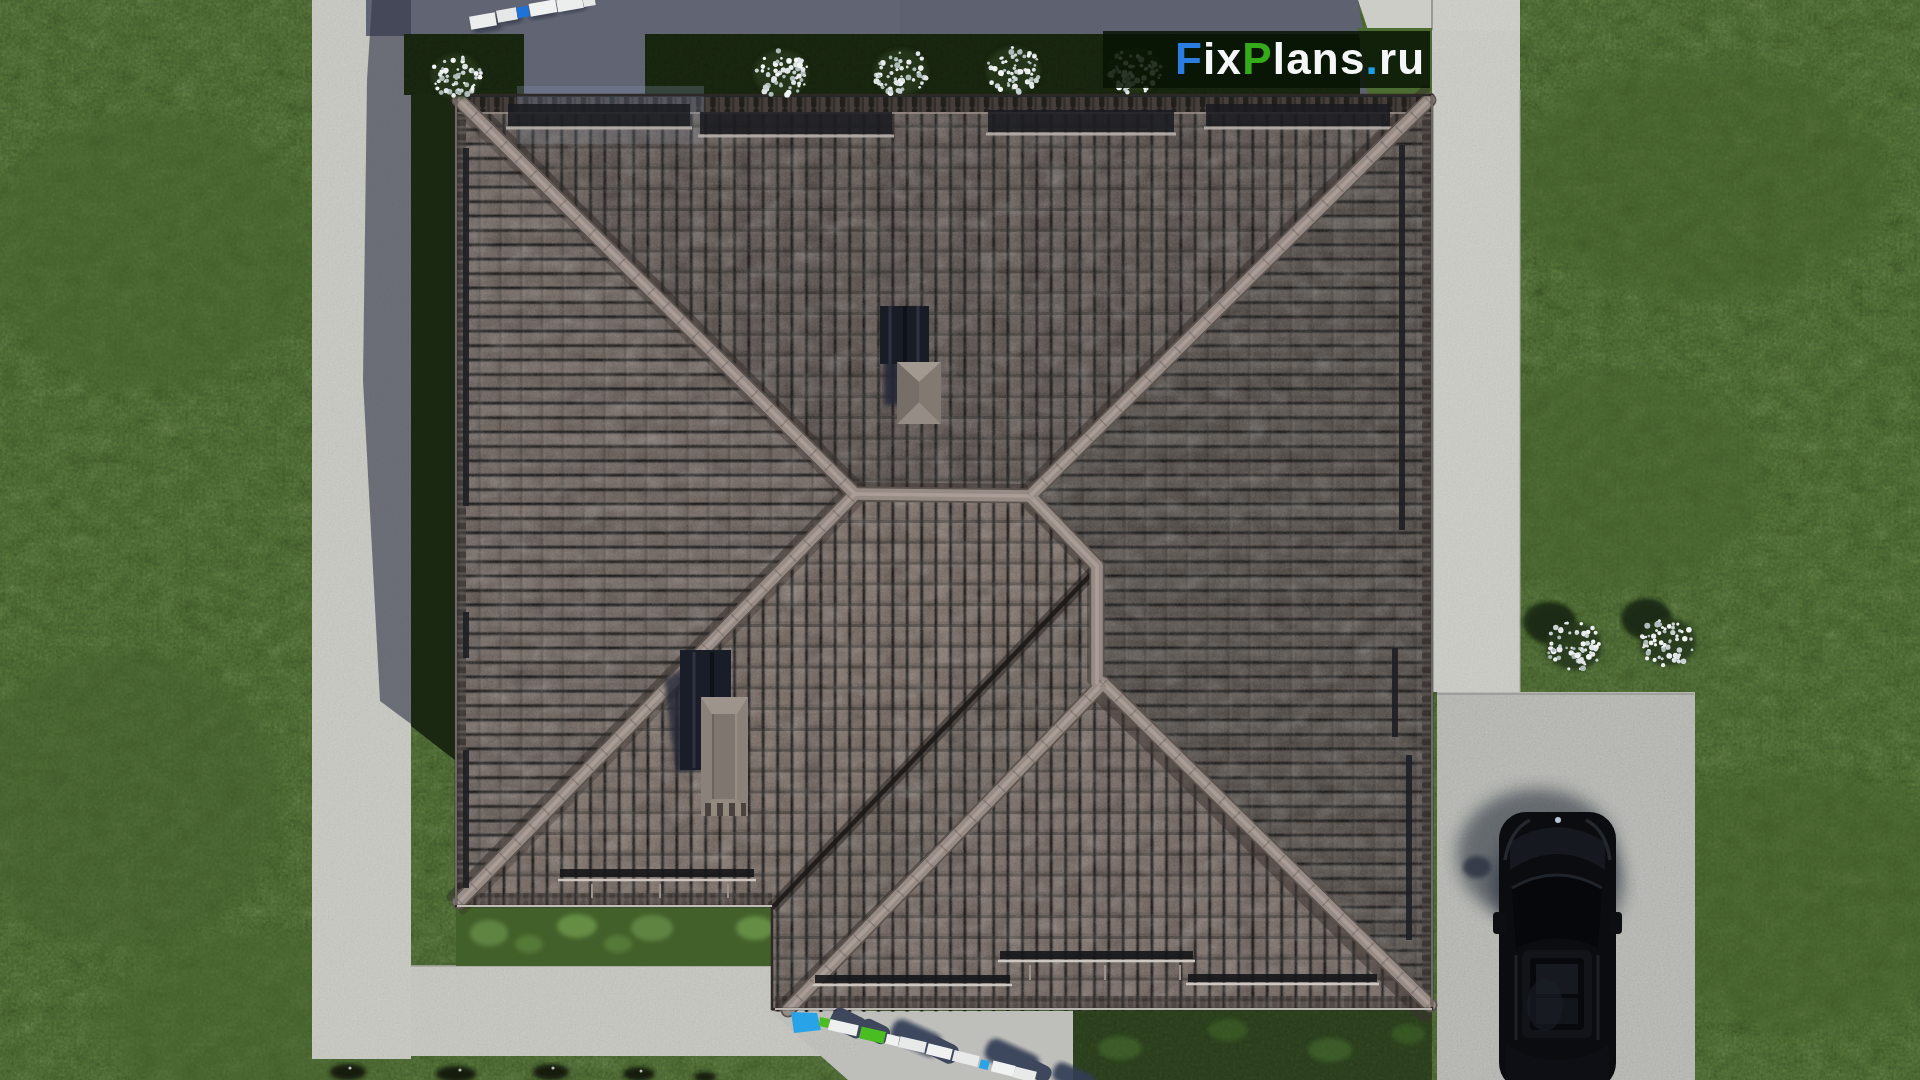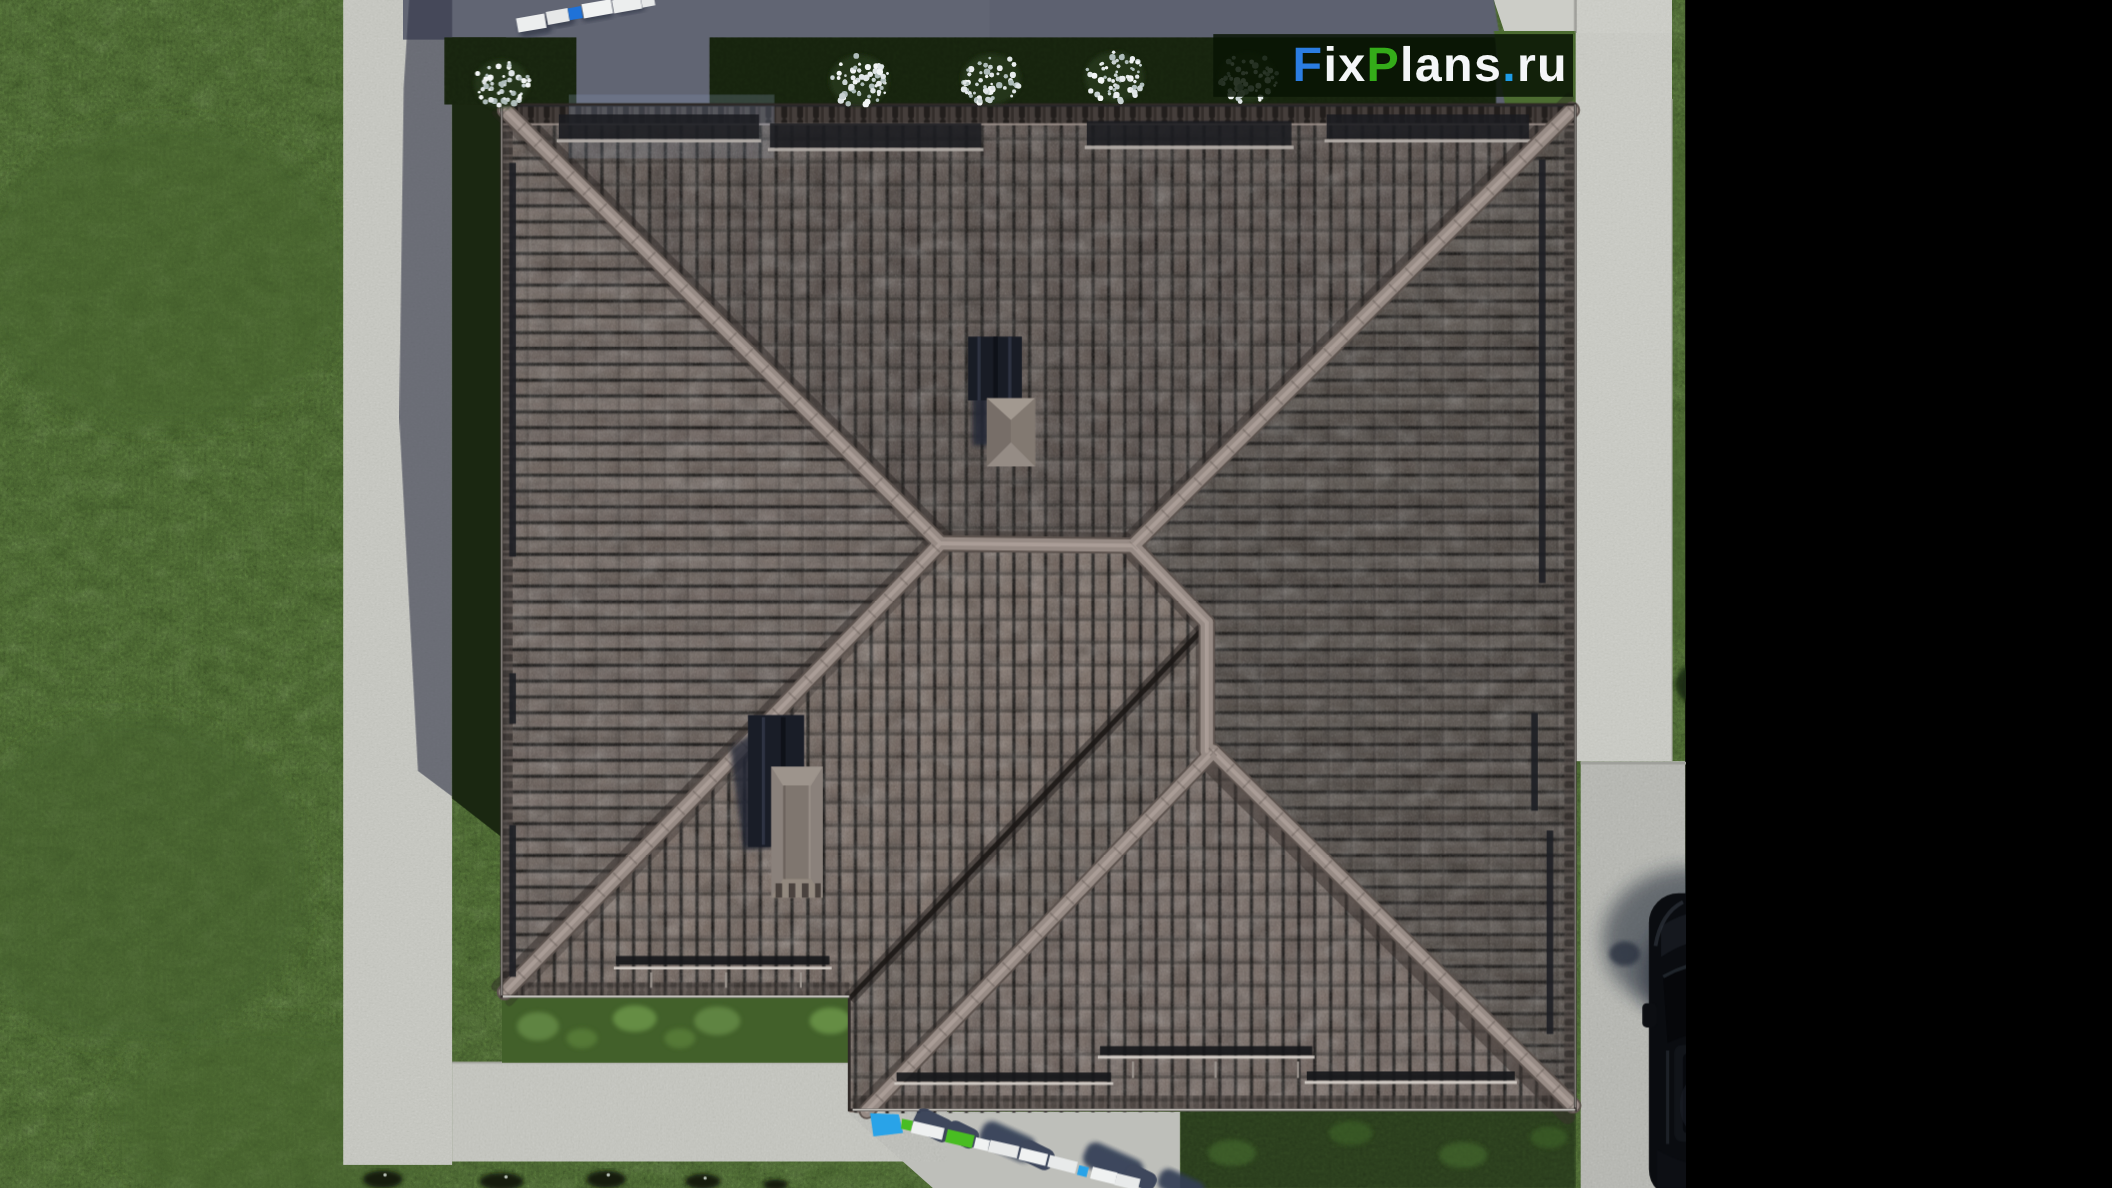--- a/index.html
+++ b/index.html
@@ -1,16 +1,16 @@
 <!DOCTYPE html>
 <html><head>
 <meta charset="utf-8">
 <style>
   html,body{margin:0;padding:0;background:#000;}
-  #scene{position:relative;width:1532px;height:1080px;overflow:hidden;font-family:"Liberation Sans",sans-serif;}
+  #scene{position:relative;width:1920px;height:1080px;overflow:hidden;font-family:"Liberation Sans",sans-serif;}
   svg{display:block}
 </style>
 </head>
 <body>
 <div id="scene">
 <svg width="1920" height="1080" viewBox="0 0 1920 1080" xmlns="http://www.w3.org/2000/svg">
 <defs>
 
   <filter id="fine" x="0" y="0" width="100%" height="100%" color-interpolation-filters="sRGB">
     <feTurbulence type="fractalNoise" baseFrequency="0.55" numOctaves="2" seed="7" stitchTiles="stitch" result="t"></feTurbulence>

